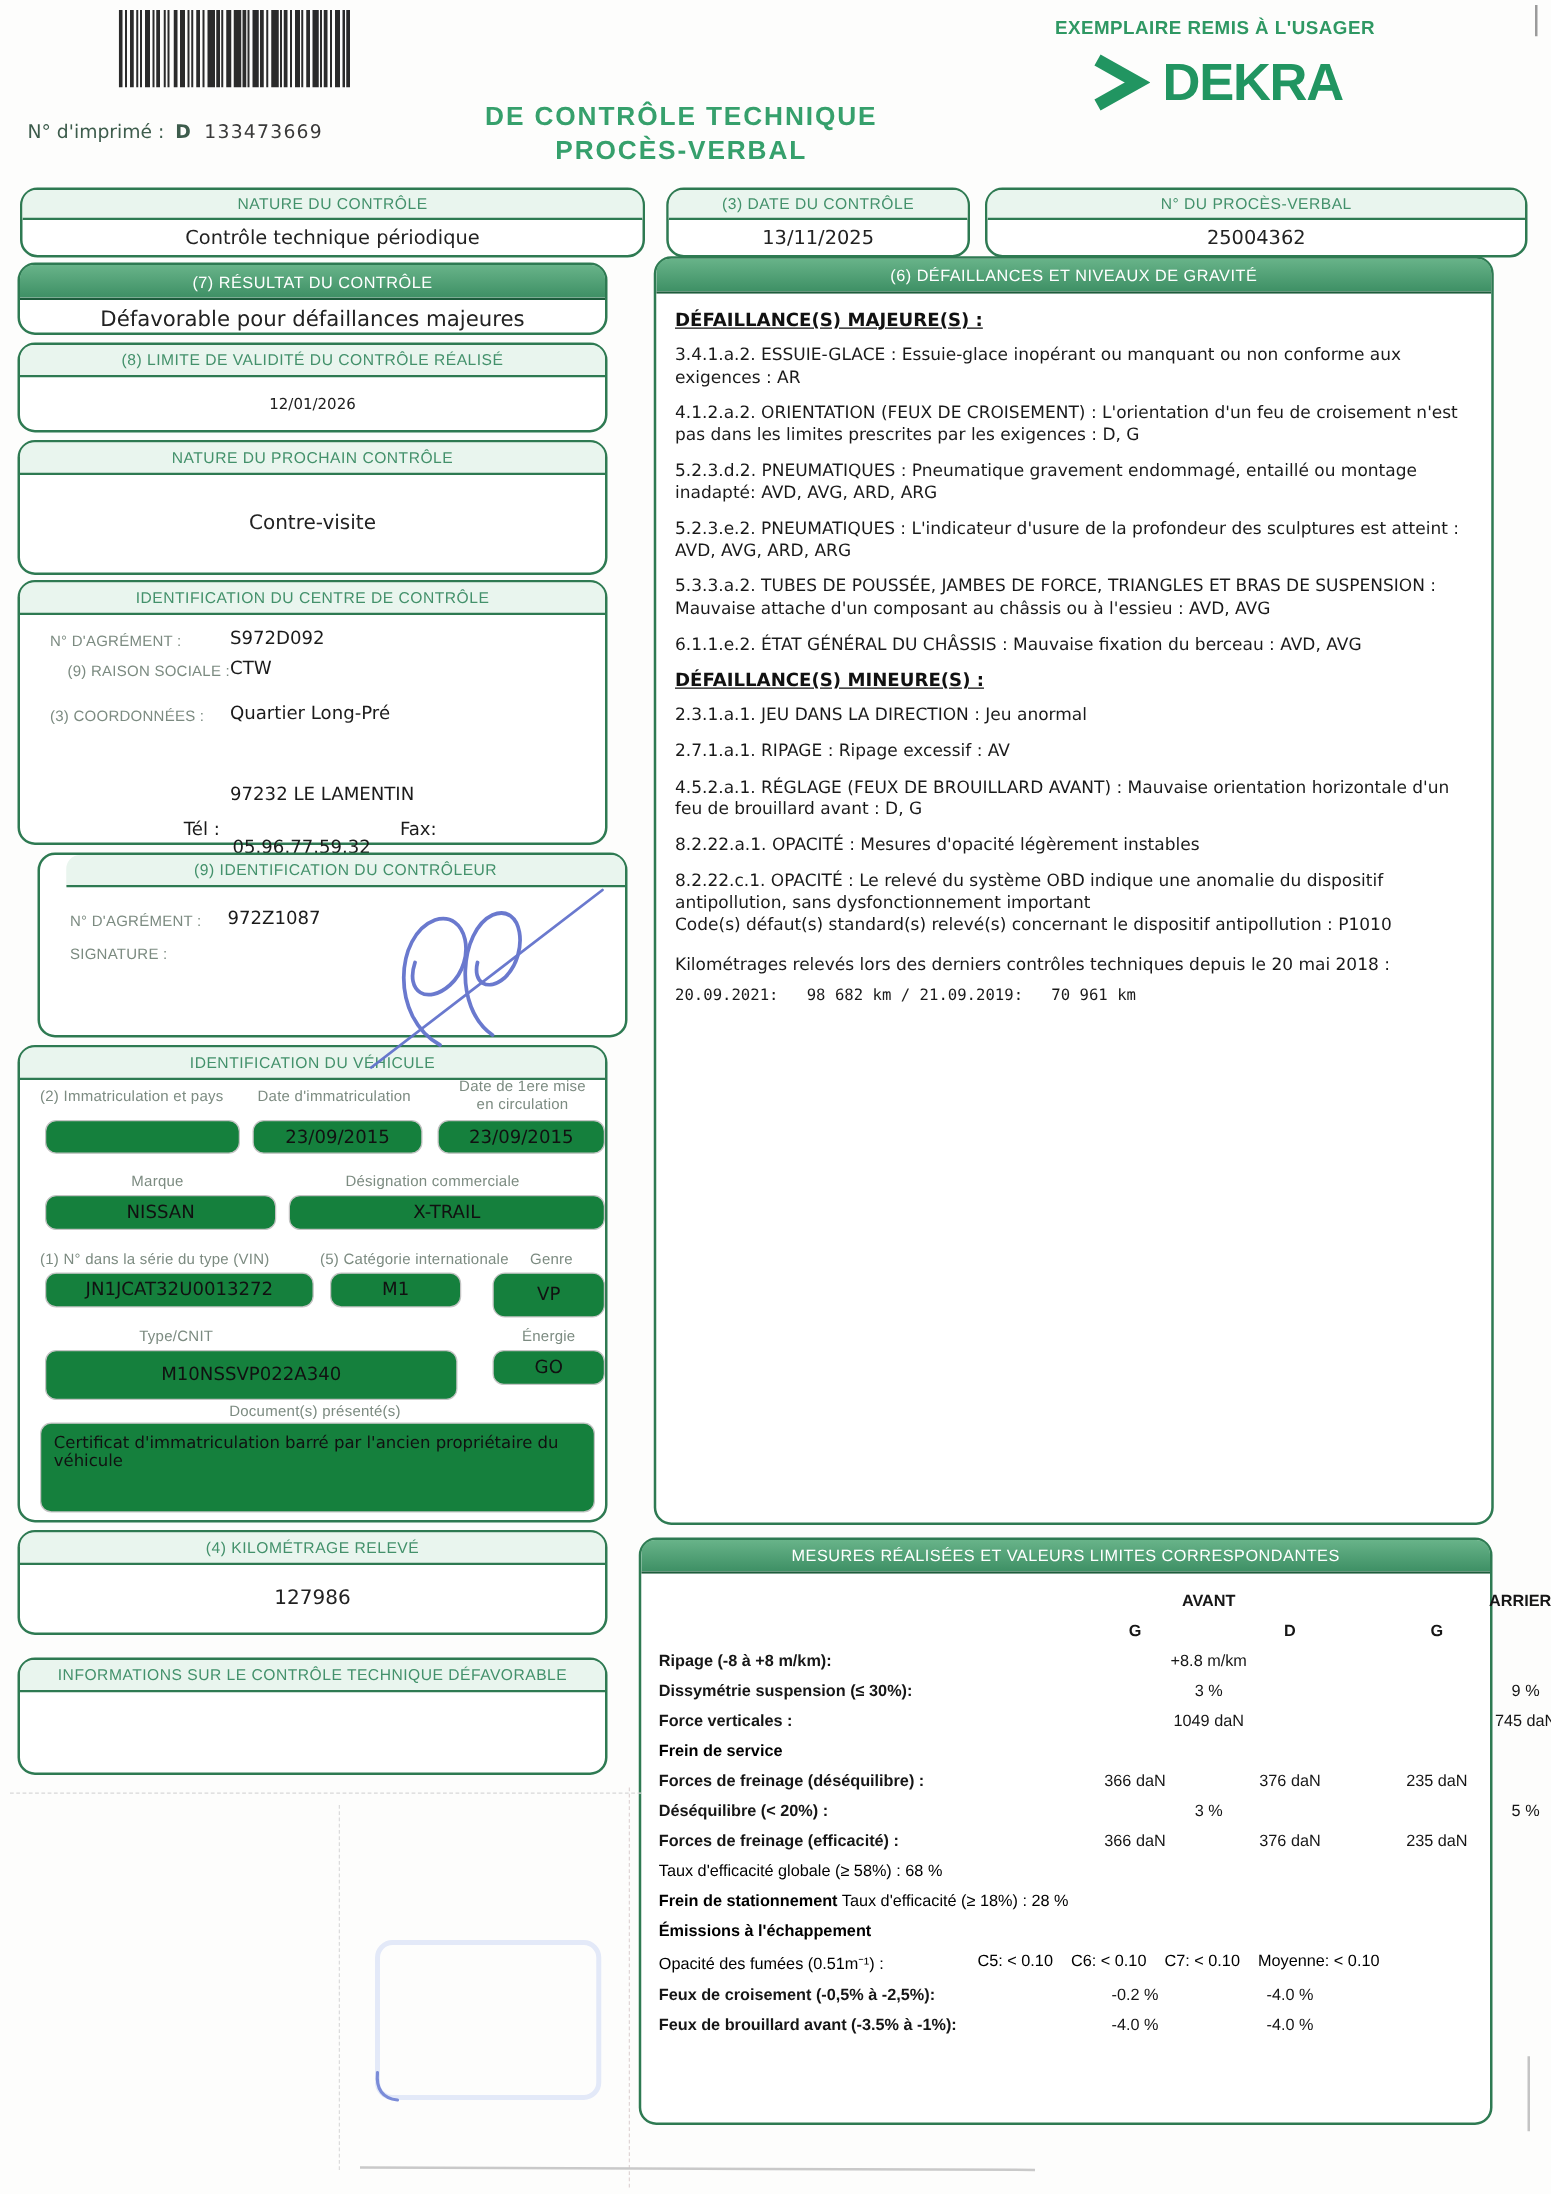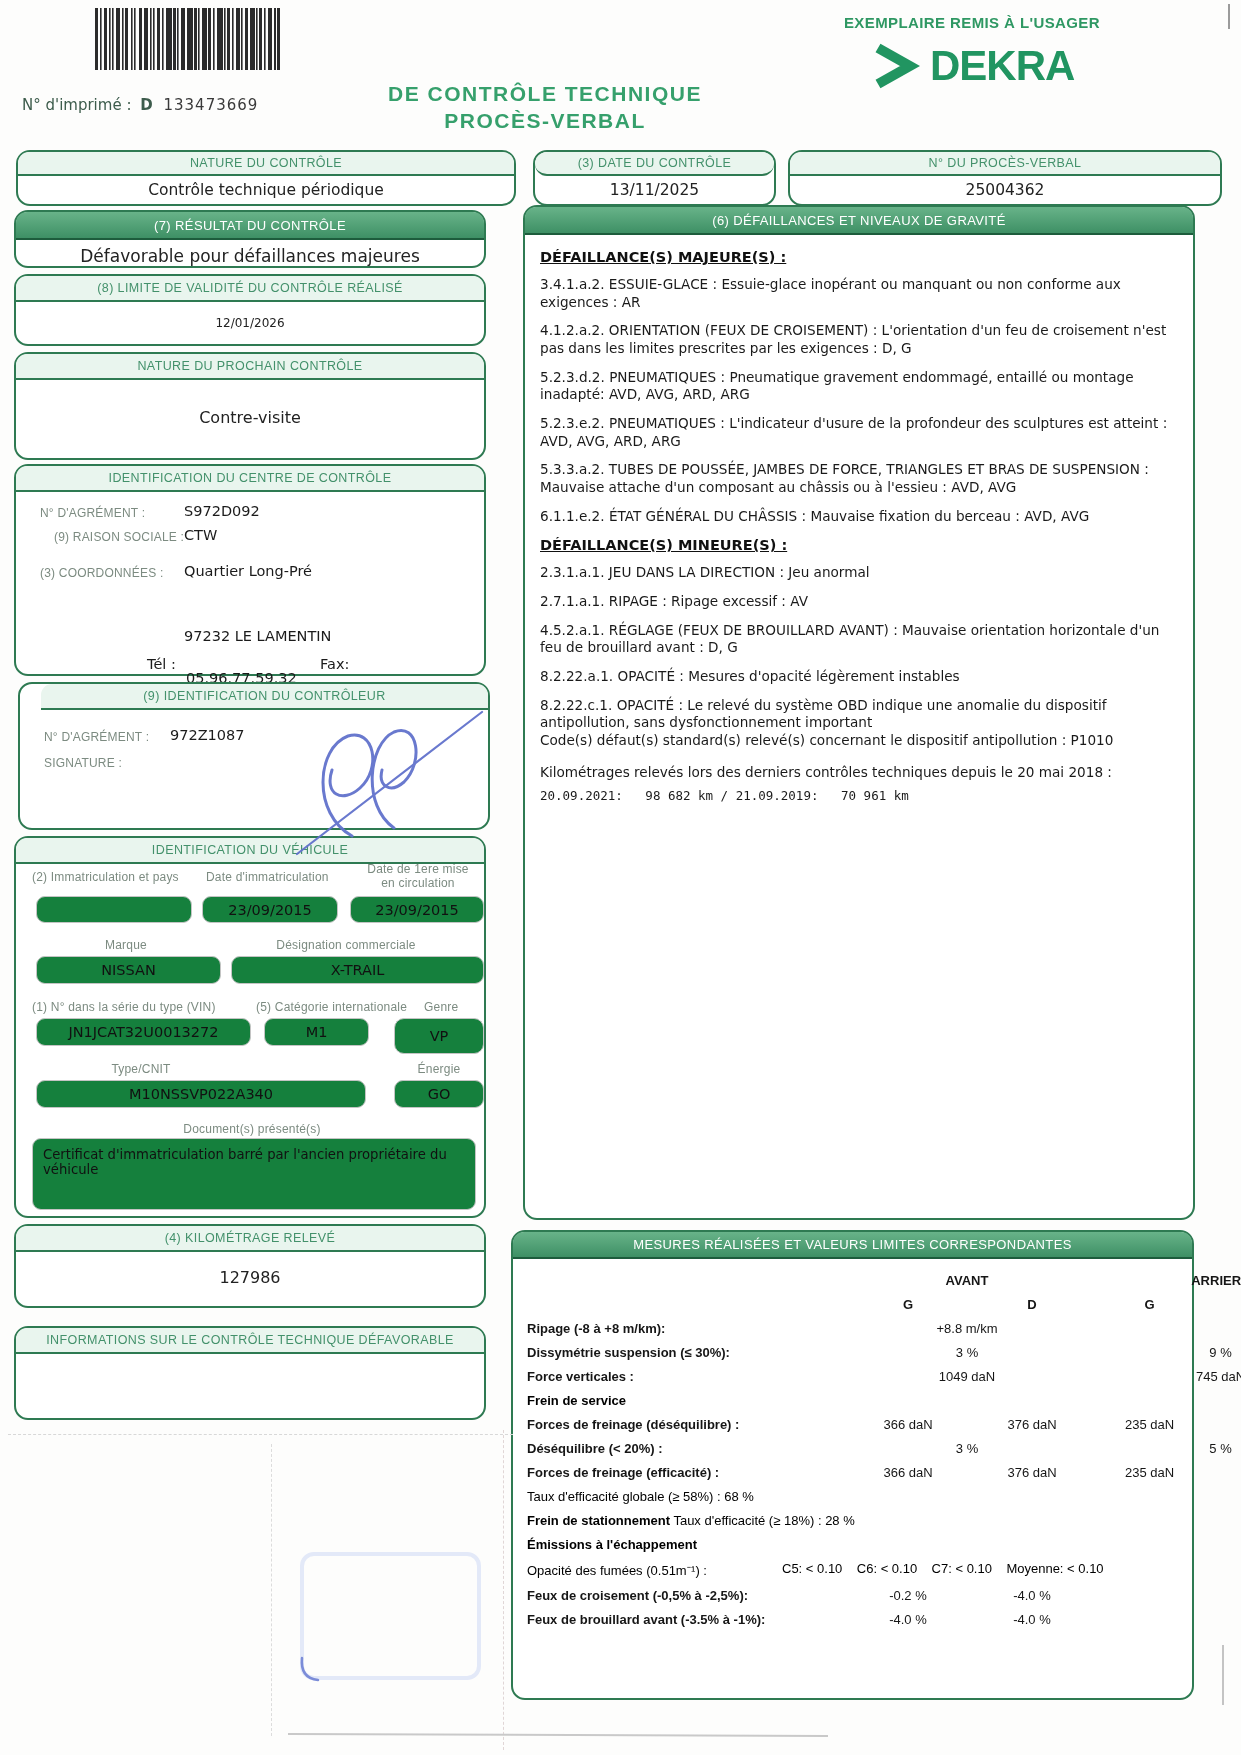--- a/index.html
+++ b/index.html
@@ -109,21 +109,21 @@
 <div class="artifact green-title" style="left:345px;top:80px;width:400px;">
   <div>DE CONTRÔLE TECHNIQUE</div>
   <div>PROCÈS-VERBAL</div>
 </div>
 
 <div class="box" style="left:16px;top:150px;width:500px;height:56px;">
   <div class="bar" style="height:22px;">NATURE DU CONTRÔLE</div>
   <div class="val" style="padding-top:5px;">Contrôle technique périodique</div>
 </div>
 <div class="box" style="left:533px;top:150px;width:243px;height:56px;">
-  <div class="bar" style="height:22px;border-radius:12px;">(3) DATE DU CONTRÔLE</div>
+  <div class="bar" style="height:22px;">(3) DATE DU CONTRÔLE</div>
   <div class="val" style="padding-top:5px;">13/11/2025</div>
 </div>
 <div class="box" style="left:788px;top:150px;width:434px;height:56px;">
   <div class="bar" style="height:22px;">N° DU PROCÈS-VERBAL</div>
   <div class="val" style="padding-top:5px;">25004362</div>
 </div>
 
 <div class="box" style="left:14px;top:210px;width:472px;height:58px;">
   <div class="bar solid" style="height:26px;">(7) RÉSULTAT DU CONTRÔLE</div>
   <div class="val" style="padding-top:6px;font-size:17px;">Défavorable pour défaillances majeures</div>
@@ -146,21 +146,21 @@
   <span class="flabel" style="left:38px;top:64px;">(9) RAISON SOCIALE :</span>
   <span class="fval" style="left:168px;top:61px;">CTW</span>
   <span class="flabel" style="left:24px;top:100px;">(3) COORDONNÉES :</span>
   <span class="fval" style="left:168px;top:97px;">Quartier Long-Pré</span>
   <span class="fval" style="left:168px;top:162px;">97232 LE LAMENTIN</span>
   <span class="fval" style="left:131px;top:190px;">Tél :</span>
   <span class="fval" style="left:170px;top:204px;">05.96.77.59.32</span>
   <span class="fval" style="left:304px;top:190px;">Fax:</span>
 </div>
 
-<div class="box" style="left:18px;top:682px;width:472px;height:148px;padding-left:21px;">
+<div class="box" style="left:30px;top:682px;width:472px;height:148px;padding-left:21px;">
   <div class="bar">(9) IDENTIFICATION DU CONTRÔLEUR</div>
   <span class="flabel" style="left:24px;top:46px;">N° D'AGRÉMENT :</span>
   <span class="fval" style="left:150px;top:43px;">972Z1087</span>
   <span class="flabel" style="left:24px;top:72px;">SIGNATURE :</span>
 </div>
 
 <svg class="artifact" style="left:282px;top:686px;z-index:5;" width="210" height="180" viewBox="0 0 210 180">
   <g fill="none" stroke="#6272cc" stroke-width="3" stroke-linecap="round" opacity="0.95">
     <path d="M15 168 L200 26" stroke-width="2.2"></path>
     <path d="M70 150 C30 128 34 62 66 50 C92 42 100 82 78 102 C60 118 42 108 50 84"></path>
@@ -185,21 +185,21 @@
 
   <span class="flabel" style="left:16px;top:162px;">(1) N° dans la série du type (VIN)</span>
   <span class="flabel" style="left:240px;top:162px;">(5) Catégorie internationale</span>
   <span class="flabel" style="left:408px;top:162px;">Genre</span>
   <div class="fieldbox" style="left:20px;top:180px;width:215px;height:28px;">JN1JCAT32U0013272</div>
   <div class="fieldbox" style="left:248px;top:180px;width:105px;height:28px;">M1</div>
   <div class="fieldbox" style="left:378px;top:180px;width:90px;height:36px;border-radius:10px;">VP</div>
 
   <span class="flabel" style="left:65px;top:224px;width:120px;text-align:center;">Type/CNIT</span>
   <span class="flabel" style="left:378px;top:224px;width:90px;text-align:center;">Énergie</span>
-  <div class="fieldbox" style="left:20px;top:242px;width:330px;height:28px;">M10NSSVP022A340</div>
+  <div class="fieldbox" style="left:20px;top:242px;width:330px;height:40px;">M10NSSVP022A340</div>
   <div class="fieldbox" style="left:378px;top:242px;width:90px;height:28px;">GO</div>
 
   <span class="flabel" style="left:136px;top:284px;width:200px;text-align:center;">Document(s) présenté(s)</span>
   <div class="fieldbox" style="left:16px;top:300px;width:444px;height:72px;align-items:flex-start;justify-content:flex-start;
               padding:8px 10px;font-size:13.2px;text-align:left;">Certificat d'immatriculation barré par l'ancien propriétaire du véhicule</div>
 </div>
 
 <div class="box" style="left:14px;top:1224px;width:472px;height:84px;">
   <div class="bar">(4) KILOMÉTRAGE RELEVÉ</div>
   <div class="val" style="padding-top:16px;font-size:16px;">127986</div>

